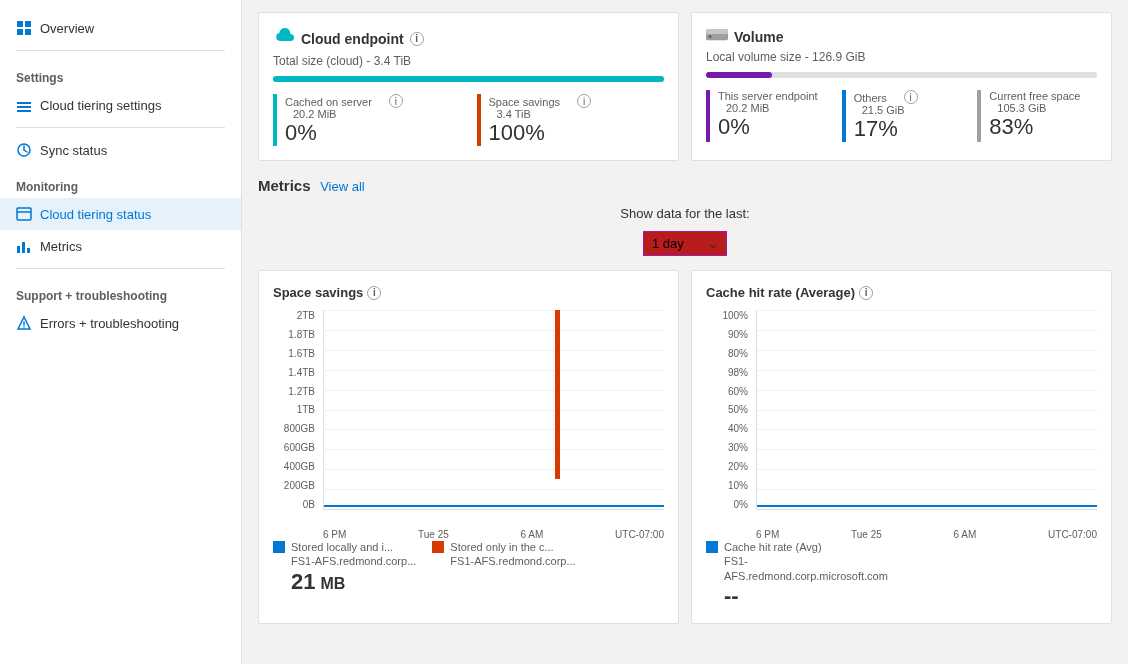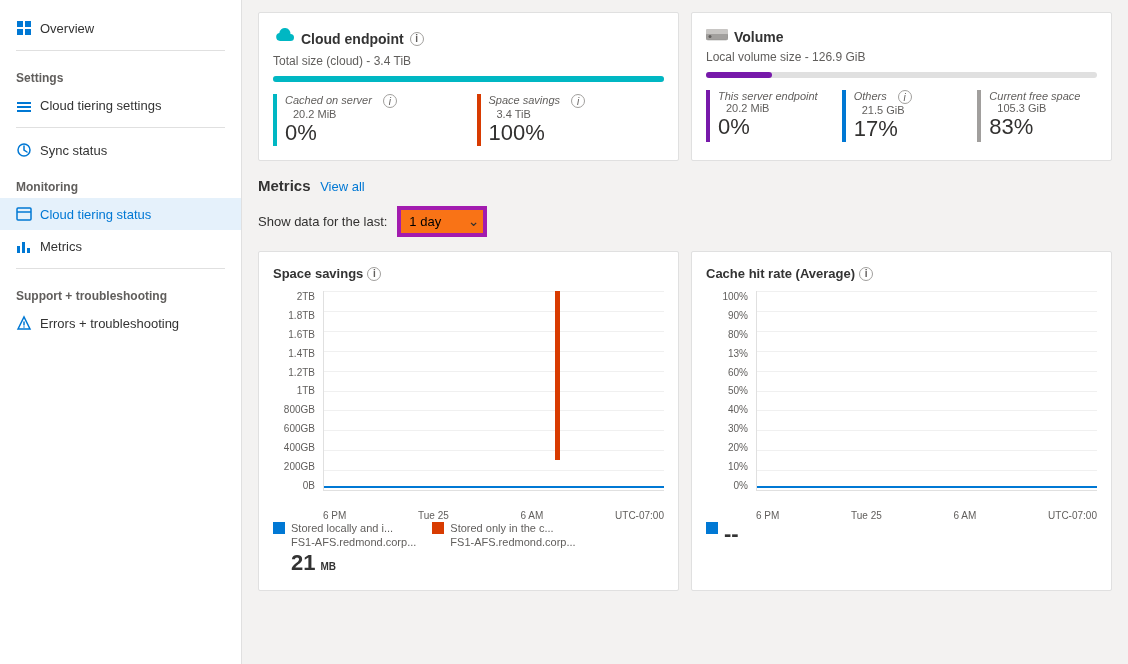--- a/index.html
+++ b/index.html
@@ -26,34 +26,34 @@
     .progress-bar.teal { background: #00b7c3; }
     .progress-bar.purple { background: #7719aa; }
     .metrics-row { display: flex; gap: 0; }
     .metric-item { flex: 1; border-left: 4px solid; padding-left: 8px; margin-right: 16px; }
     .metric-item:last-child { margin-right: 0; }
     .metric-item.teal-border { border-color: #00b7c3; }
     .metric-item.orange-border { border-color: #d83b01; }
     .metric-item.purple-border { border-color: #7719aa; }
     .metric-item.blue-border { border-color: #0078d4; }
     .metric-item.gray-border { border-color: #a19f9d; }
-    .metric-label { font-size: 11px; color: #605e5c; display: flex; align-items: flex-start; gap: 11px; font-style: italic; }
+    .metric-label { font-size: 11px; color: #605e5c; display: flex; align-items: flex-end; gap: 17px; }
     .metric-subtext { font-size: 11px; color: #605e5c; margin-left: 8px; }
     .metric-value { font-size: 22px; font-weight: 300; color: #323130; }
     .info-circle { display: inline-flex; align-items: center; justify-content: center; width: 14px; height: 14px; border: 1px solid #a19f9d; border-radius: 50%; font-size: 10px; color: #605e5c; cursor: pointer; }
 
     
     .metrics-section { margin-bottom: 12px; }
     .metrics-title { font-size: 15px; font-weight: 600; margin-bottom: 8px; display: inline; }
     .view-all-link { color: #0078d4; text-decoration: none; font-size: 13px; margin-left: 6px; }
 
     
-    .filter-row { display: flex; align-items: center; gap: 10px; margin-bottom: 14px; }
+    .filter-row { display: flex; align-items: center; gap: 10px; margin-bottom: 14px; flex-direction: column; }
     .filter-label { font-size: 13px; color: #323130; }
-    .filter-select { border: 4px solid #a21caf; padding: 4px 28px 4px 8px; font-size: 13px; background: #f97316; cursor: pointer; appearance: none; -webkit-appearance: none; position: relative; }
+    .filter-select { border: 1px solid #a21caf; padding: 4px 28px 4px 8px; font-size: 13px; background: #b91c1c; cursor: pointer; appearance: none; -webkit-appearance: none; position: relative; }
     .select-wrapper { position: relative; display: inline-block; }
     .select-wrapper::after { content: '⌄'; position: absolute; right: 8px; top: 50%; transform: translateY(-55%); pointer-events: none; font-size: 14px; color: #323130; }
 
     
     .charts-row { display: flex; gap: 12px; }
     .chart-card { background: #fff; border: 1px solid #e0e0e0; border-radius: 2px; padding: 14px; flex: 1; }
     .chart-title { font-size: 13px; font-weight: 600; margin-bottom: 10px; display: flex; align-items: center; gap: 4px; }
     .chart-area { position: relative; height: 230px; }
     .chart-y-axis { position: absolute; left: 0; top: 0; bottom: 30px; width: 46px; display: flex; flex-direction: column; justify-content: space-between; align-items: flex-end; padding-right: 4px; }
     .chart-y-label { font-size: 10px; color: #605e5c; }
@@ -299,21 +299,21 @@
           <span class="chart-x-label">6 AM</span>
           <span class="chart-x-label utc-label">UTC-07:00</span>
         </div>
       </div>
 
       <div class="chart-legend">
         <div class="legend-item">
           <div class="legend-color" style="background:#0078d4;"></div>
           <div>
             <div class="legend-text">Stored locally and i...<br>FS1-AFS.redmond.corp...</div>
-            <div class="legend-value"><span style="font-size:22px;font-weight:600;text-align:right;">21</span> <span style="font-size:10px;">MB</span></div>
+            <div class="legend-value"><span style="font-size:22px;font-weight:600;text-align:right;">21</span> <span style="font-size:16px;">MB</span></div>
           </div>
         </div>
         <div class="legend-item">
           <div class="legend-color" style="background:#d83b01;"></div>
           <div>
             <div class="legend-text">Stored only in the c...<br>FS1-AFS.redmond.corp...</div>
           </div>
         </div>
       </div>
     </div>
@@ -322,21 +322,21 @@
       <div class="chart-title">
         <span>Cache hit rate (Average)</span>
         <span class="info-circle">i</span>
       </div>
       <div class="chart-area">
 
         <div class="chart-y-axis">
           <span class="chart-y-label">100%</span>
           <span class="chart-y-label">90%</span>
           <span class="chart-y-label">80%</span>
-          <span class="chart-y-label">13%</span>
+          <span class="chart-y-label">98%</span>
           <span class="chart-y-label">60%</span>
           <span class="chart-y-label">50%</span>
           <span class="chart-y-label">40%</span>
           <span class="chart-y-label">30%</span>
           <span class="chart-y-label">20%</span>
           <span class="chart-y-label">10%</span>
           <span class="chart-y-label">0%</span>
         </div>
 
         <div class="chart-plot">
@@ -359,20 +359,21 @@
           <span class="chart-x-label">Tue 25</span>
           <span class="chart-x-label">6 AM</span>
           <span class="chart-x-label utc-label">UTC-07:00</span>
         </div>
       </div>
 
       <div class="chart-legend">
         <div class="legend-item">
           <div class="legend-color" style="background:#0078d4;"></div>
           <div>
+            <div class="legend-text">Cache hit rate (Avg)<br>FS1-AFS.redmond.corp.microsoft.com</div>
             <div class="legend-value" style="font-size:22px;font-weight:600;">--</div>
           </div>
         </div>
       </div>
     </div>
 
   </div>
 
 </main>
 

